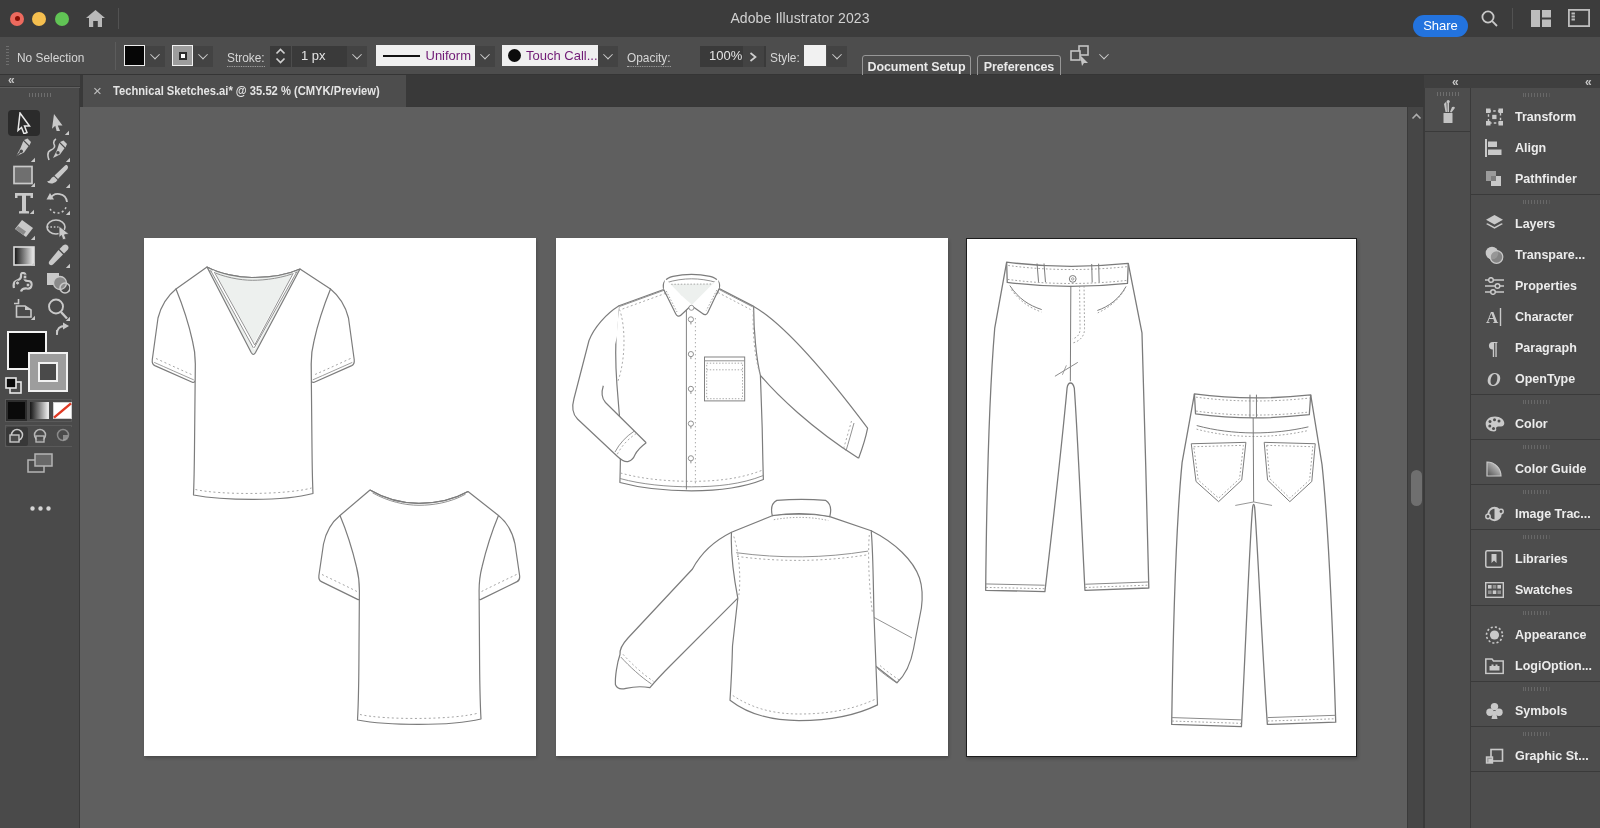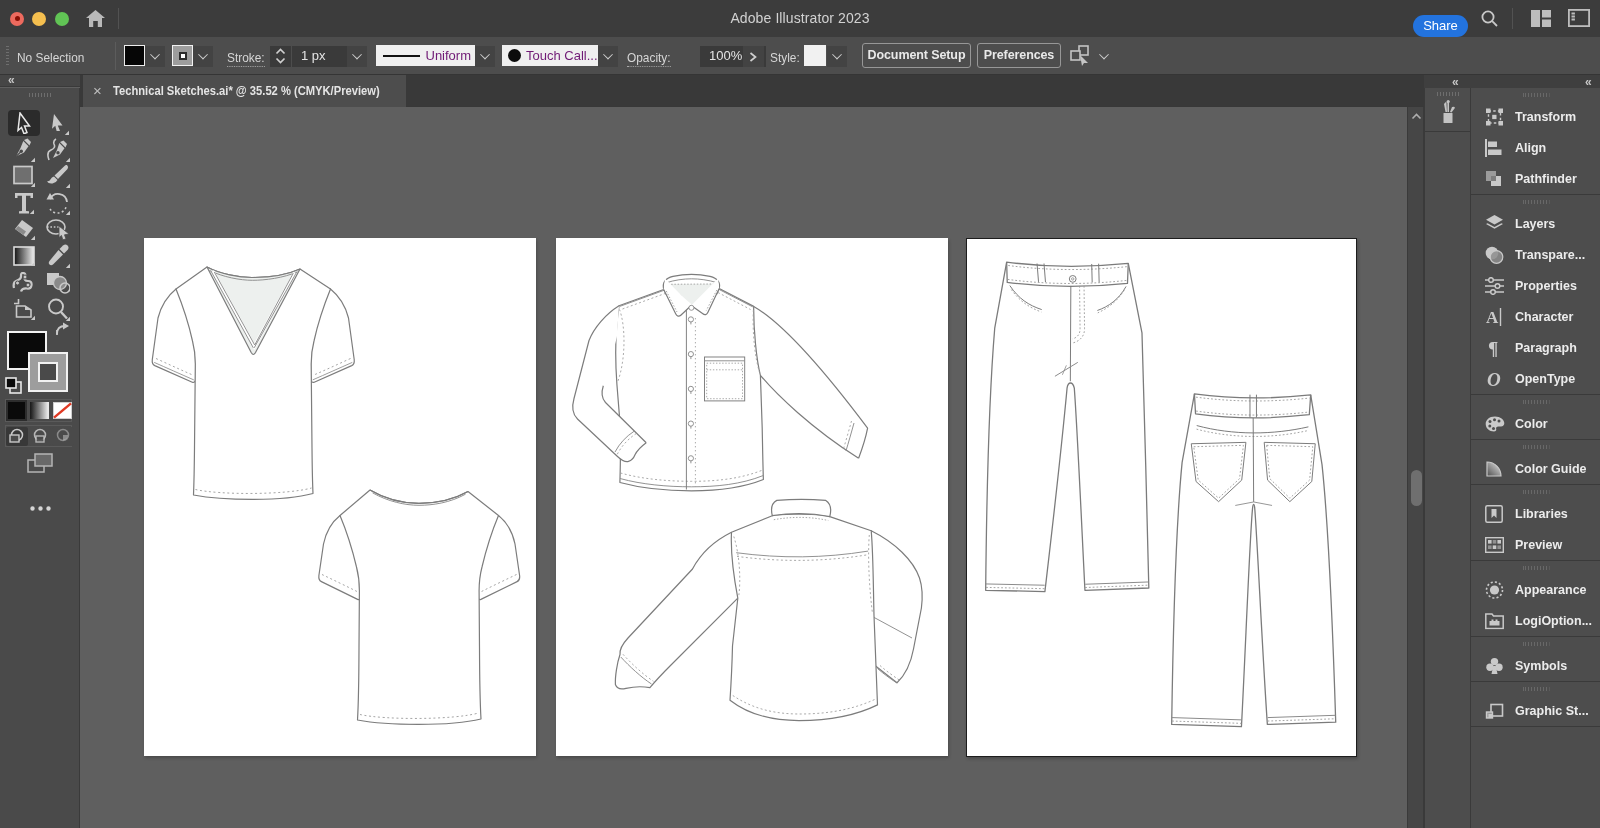--- a/index.html
+++ b/index.html
@@ -28,21 +28,21 @@
   .cfield { position:absolute; top:8.5px; height:21px; background:#3a3a3a; color:#e4e4e4; }
   .chevbox { position:absolute; top:8.5px; width:20px; height:21px; background:#434343; }
   .chev:after { content:""; position:absolute; left:50%; top:50%; width:6px; height:6px;
     border-right:1.8px solid #cfcfcf; border-bottom:1.8px solid #cfcfcf;
     transform:translate(-50%,-70%) rotate(45deg); }
   .whitebox { position:absolute; top:8px; height:21px; background:#efefef; color:#701a75;
     white-space:nowrap; overflow:hidden; }
   .clabel { position:absolute; top:12.5px; color:#d6d6d6; font-size:13.5px;
     transform:scaleX(0.88); transform-origin:0 50%; white-space:nowrap; }
   .dotted-u { border-bottom:1px dotted #a9a9a9; padding-bottom:1px; }
-  .cbtn { position:absolute; top:6px; height:25px; border:1px solid #979797;
+  .cbtn { position:absolute; top:18px; height:25px; border:1px solid #979797;
     border-radius:3px; color:#e9e9e9; font-size:12.5px; font-weight:700;
     text-align:center; letter-spacing:-0.1px; }
 
   
   #tabrow { left:80px; top:75px; width:1344px; height:32px; background:#393939;
     border-bottom:1px solid #383838; }
   #doctab { position:absolute; left:3px; top:0; width:323px; height:32px; background:#4d4d4d;
     color:#e4e4e4; font-size:13px; font-weight:700; line-height:32px; white-space:nowrap; }
   #tlheader { left:0; top:75px; width:80px; height:12px; background:#464646;
     border-bottom:1px solid #3a3a3a; }
@@ -630,39 +630,51 @@
               </linearGradient>
             </defs>
             <path d="M2 16 L2 2 A 14 14 0 0 1 16 16 Z" fill="url(#cg1)" stroke="#c9c9c9" stroke-width="1.2"></path>
           </svg>
           <span class="plabel">Color Guide</span>
         </div>
 </div>
 <div class="pgroup">
         <div class="pgrip"></div>
 <div class="pitem">
+          <svg width="19" height="18" viewBox="0 0 19 18">
+            <circle cx="9.5" cy="9" r="6.2" fill="none" stroke="#c9c9c9" stroke-width="2"></circle>
+            <path d="M9.5 2.8 A 6.2 6.2 0 0 1 9.5 15.2" fill="#c9c9c9"></path>
+            <circle cx="3" cy="11.5" r="2.2" fill="#4d4d4d" stroke="#c9c9c9" stroke-width="1.5"></circle>
+            <circle cx="16" cy="6.5" r="2.2" fill="#4d4d4d" stroke="#c9c9c9" stroke-width="1.5"></circle>
+          </svg>
+          <span class="plabel">Image Trac...</span>
+        </div>
+</div>
+<div class="pgroup">
+        <div class="pgrip"></div>
+<div class="pitem">
           <svg width="18" height="18" viewBox="0 0 18 18">
             <rect x="0.8" y="0.8" width="16.4" height="16.4" rx="1.5" fill="none" stroke="#c9c9c9" stroke-width="1.5"></rect>
             <path d="M6.5 4 L11.5 4 L11.5 13 L9 10.5 L6.5 13 Z" fill="#c9c9c9"></path>
           </svg>
           <span class="plabel">Libraries</span>
         </div>
 <div class="pitem">
           <svg width="19" height="16" viewBox="0 0 19 16">
             <rect x="0.7" y="0.7" width="17.6" height="14.6" fill="none" stroke="#c9c9c9" stroke-width="1.4"></rect>
             <g fill="#c9c9c9">
               <rect x="3" y="3" width="3.6" height="3.6"></rect>
               <rect x="7.7" y="3" width="3.6" height="3.6" opacity="0.55"></rect>
               <rect x="12.4" y="3" width="3.6" height="3.6"></rect>
               <rect x="3" y="8.4" width="3.6" height="3.6" opacity="0.55"></rect>
               <rect x="7.7" y="8.4" width="3.6" height="3.6"></rect>
               <rect x="12.4" y="8.4" width="3.6" height="3.6" opacity="0.55"></rect>
             </g>
           </svg>
-          <span class="plabel">Preview</span>
+          <span class="plabel">Swatches</span>
         </div>
 </div>
 <div class="pgroup">
         <div class="pgrip"></div>
 <div class="pitem">
           <svg width="19" height="18" viewBox="0 0 19 18">
             <circle cx="9.5" cy="9" r="8" fill="none" stroke="#c9c9c9" stroke-width="1.6" stroke-dasharray="2.1 2.1"></circle>
             <circle cx="9.5" cy="9" r="4.6" fill="#c9c9c9"></circle>
           </svg>
           <span class="plabel">Appearance</span>

